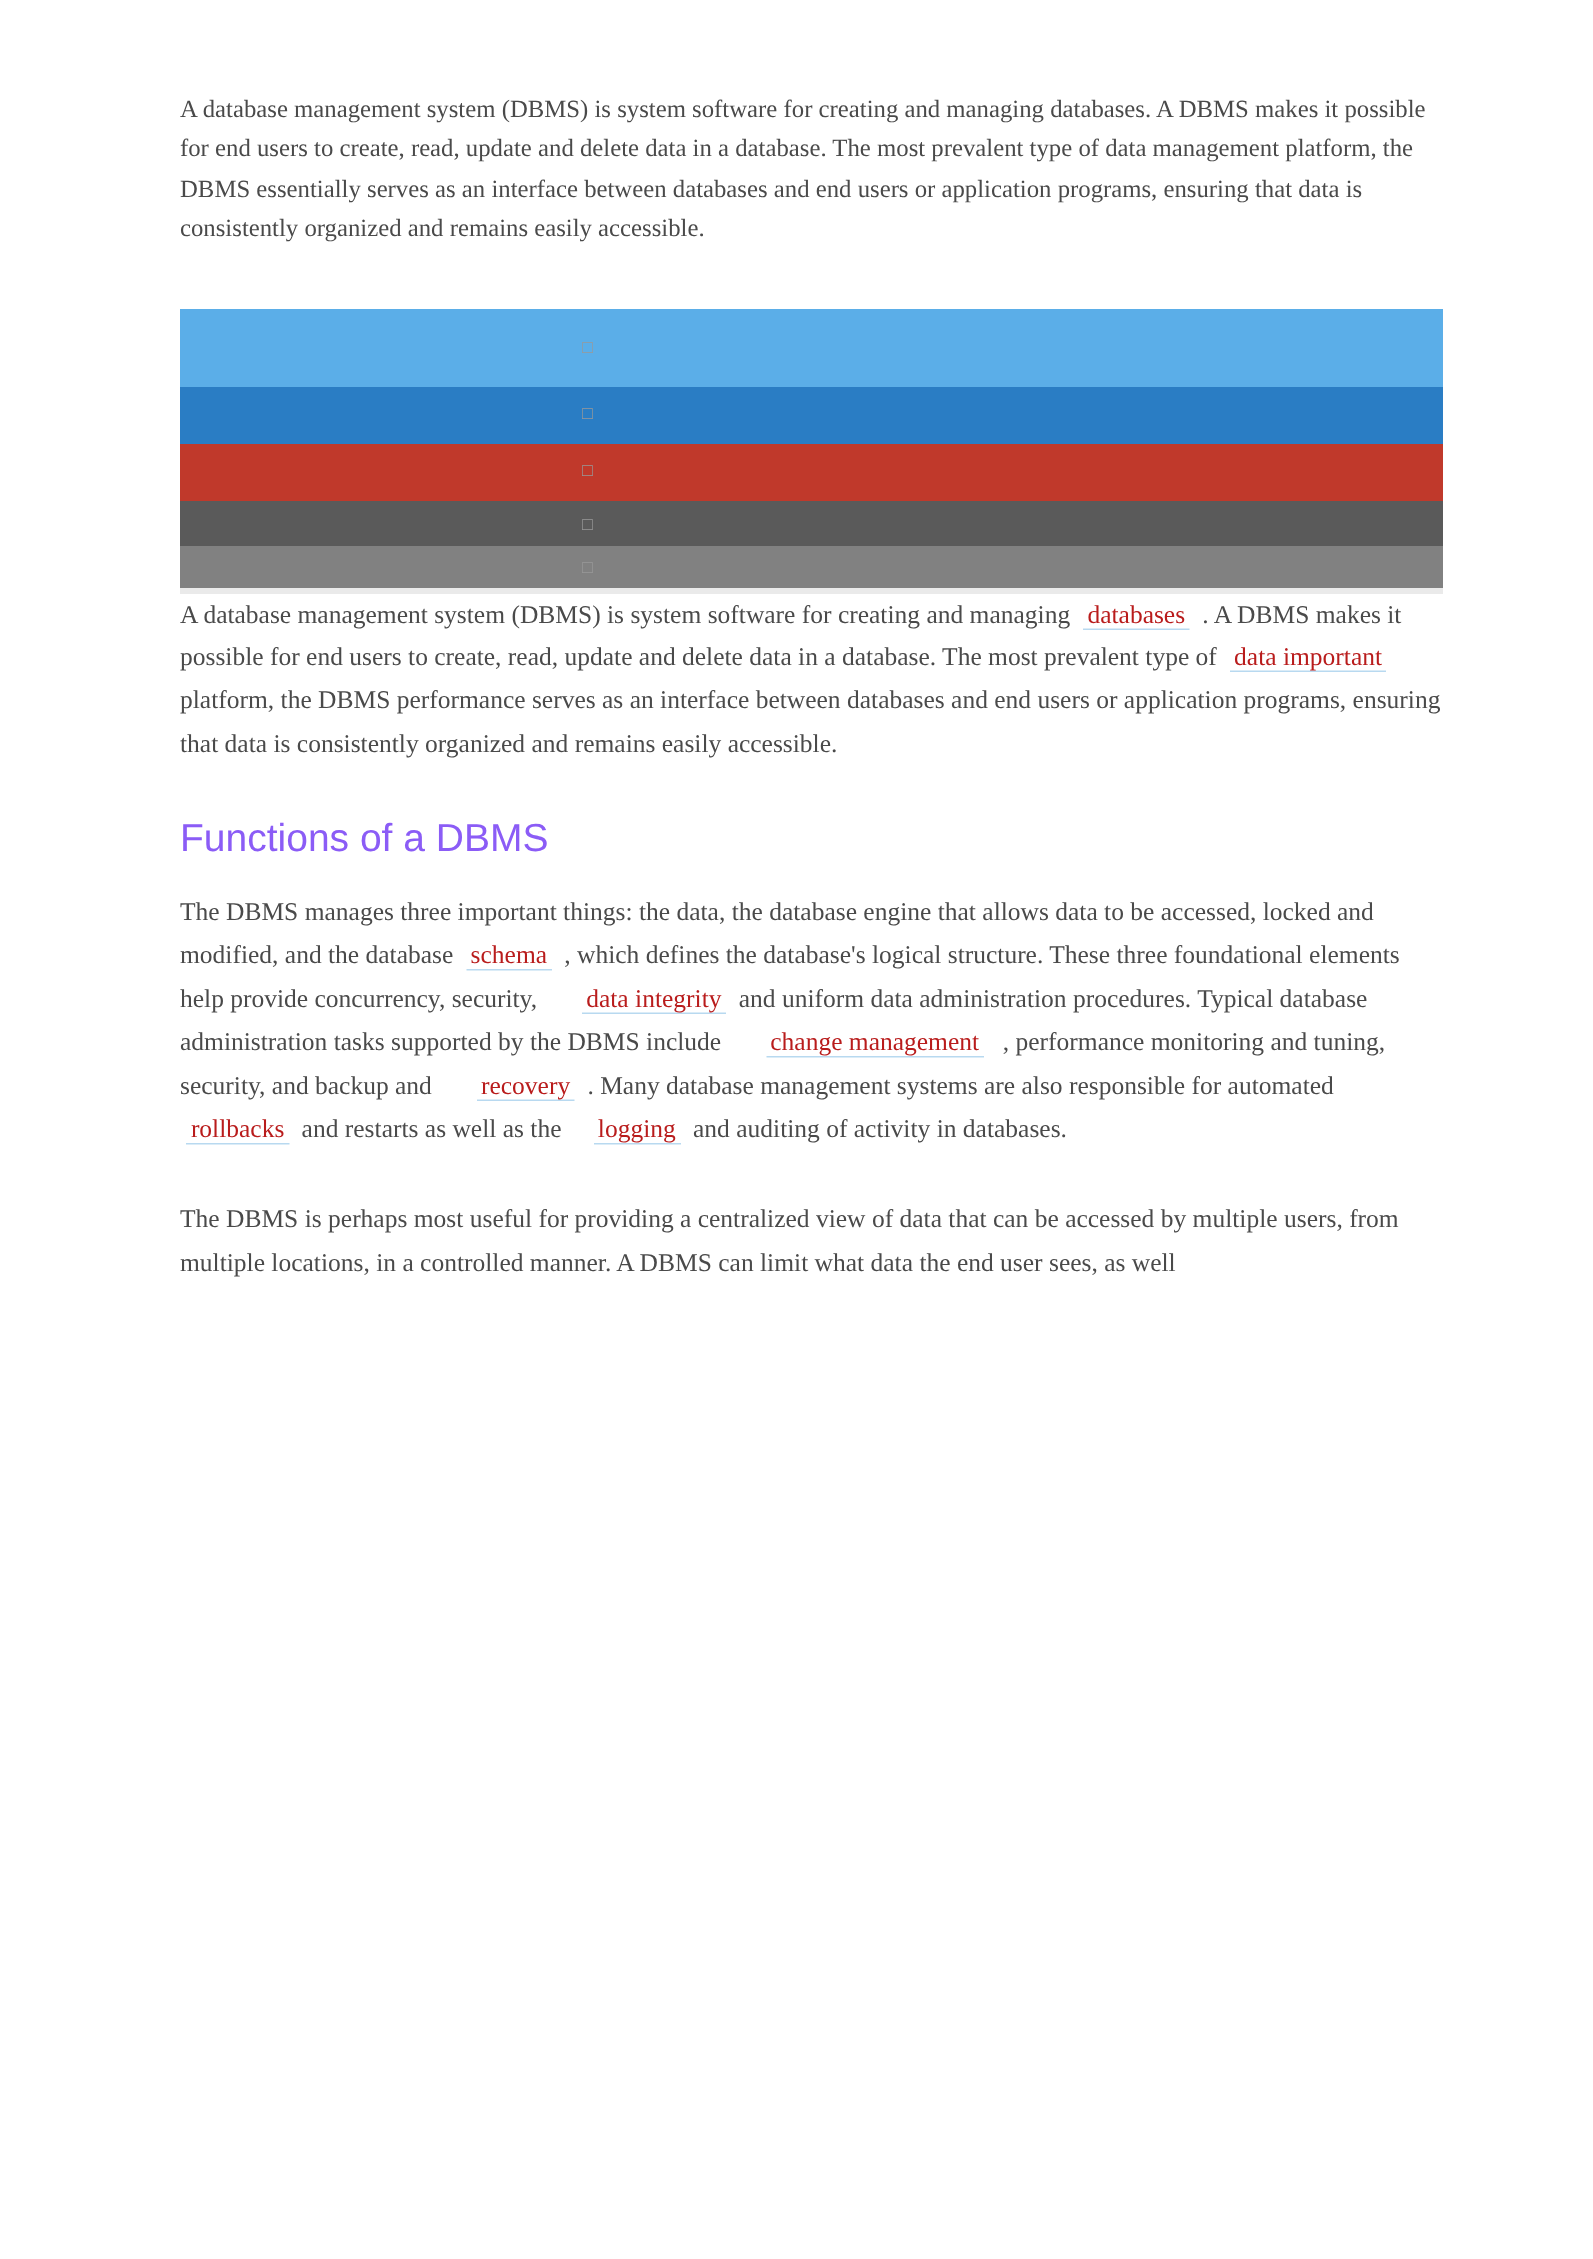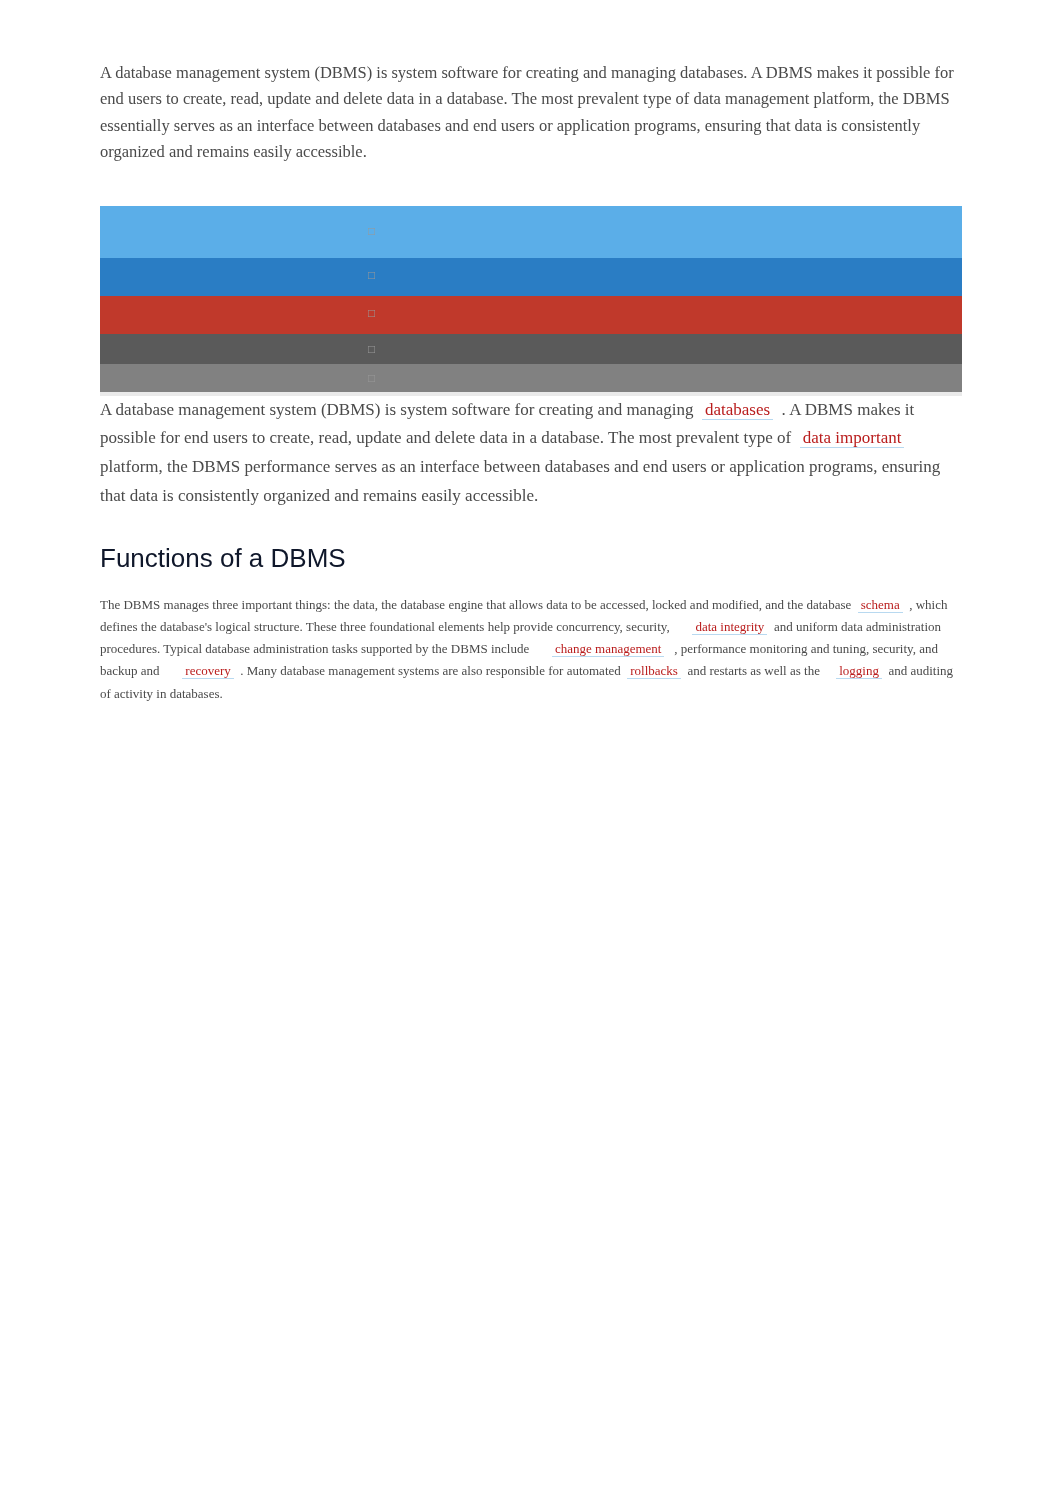--- a/index.html
+++ b/index.html
@@ -8,20 +8,21 @@
       background: #ffffff;
       font-family: Georgia, 'Times New Roman', serif;
       font-size: 17px;
       color: #4a4a4a;
       width: 1062px;
       min-height: 1506px;
     }
 
     .page-content {
       padding: 60px 100px 60px 100px;
+      margin-left: 20px;
     }
 
     .intro-paragraph {
       margin-bottom: 40px;
       line-height: 1.6;
       font-size: 16.5px;
       color: #4a4a4a;
     }
 
     .body-text-section {
@@ -35,28 +36,28 @@
       color: #b91c1c;
       text-decoration: none;
       border-bottom: 1px solid #b8d9f0;
       padding: 0 3px;
     }
 
     h2.section-heading {
       font-family: Arial, Helvetica, sans-serif;
       font-size: 26px;
       font-weight: normal;
-      color: #0f172a;
+      color: #8b5cf6;
       margin-bottom: 20px;
       margin-top: 10px;
     }
 
     .functions-paragraph {
       line-height: 1.7;
-      font-size: 13px;
+      font-size: 17px;
       color: #4a4a4a;
       margin-bottom: 32px;
     }
 
     .last-paragraph {
       line-height: 1.7;
       font-size: 17px;
       color: #4a4a4a;
     }
 
@@ -128,14 +129,15 @@
     &nbsp;&nbsp;&nbsp;&nbsp;&nbsp;&nbsp;<a class="link-text" href="#">change management</a>&nbsp;&nbsp;
     <span>, performance monitoring and tuning, security, and backup and</span>
     &nbsp;&nbsp;&nbsp;&nbsp;&nbsp;&nbsp;<a class="link-text" href="#">recovery</a>&nbsp;
     <span>. Many database management systems are also responsible for automated</span>
     &nbsp;<a class="link-text" href="#">rollbacks</a>&nbsp;
     <span>and restarts as well as the</span>
     &nbsp;&nbsp;&nbsp;&nbsp;<a class="link-text" href="#">logging</a>&nbsp;
     <span>and auditing of activity in databases.</span>
   </div>
 
+  <p class="last-paragraph">The DBMS is perhaps most useful for providing a centralized view of data that can be accessed by multiple users, from multiple locations, in a controlled manner. A DBMS can limit what data the end user sees, as well</p>
 
 </div>
 
 </body></html>

